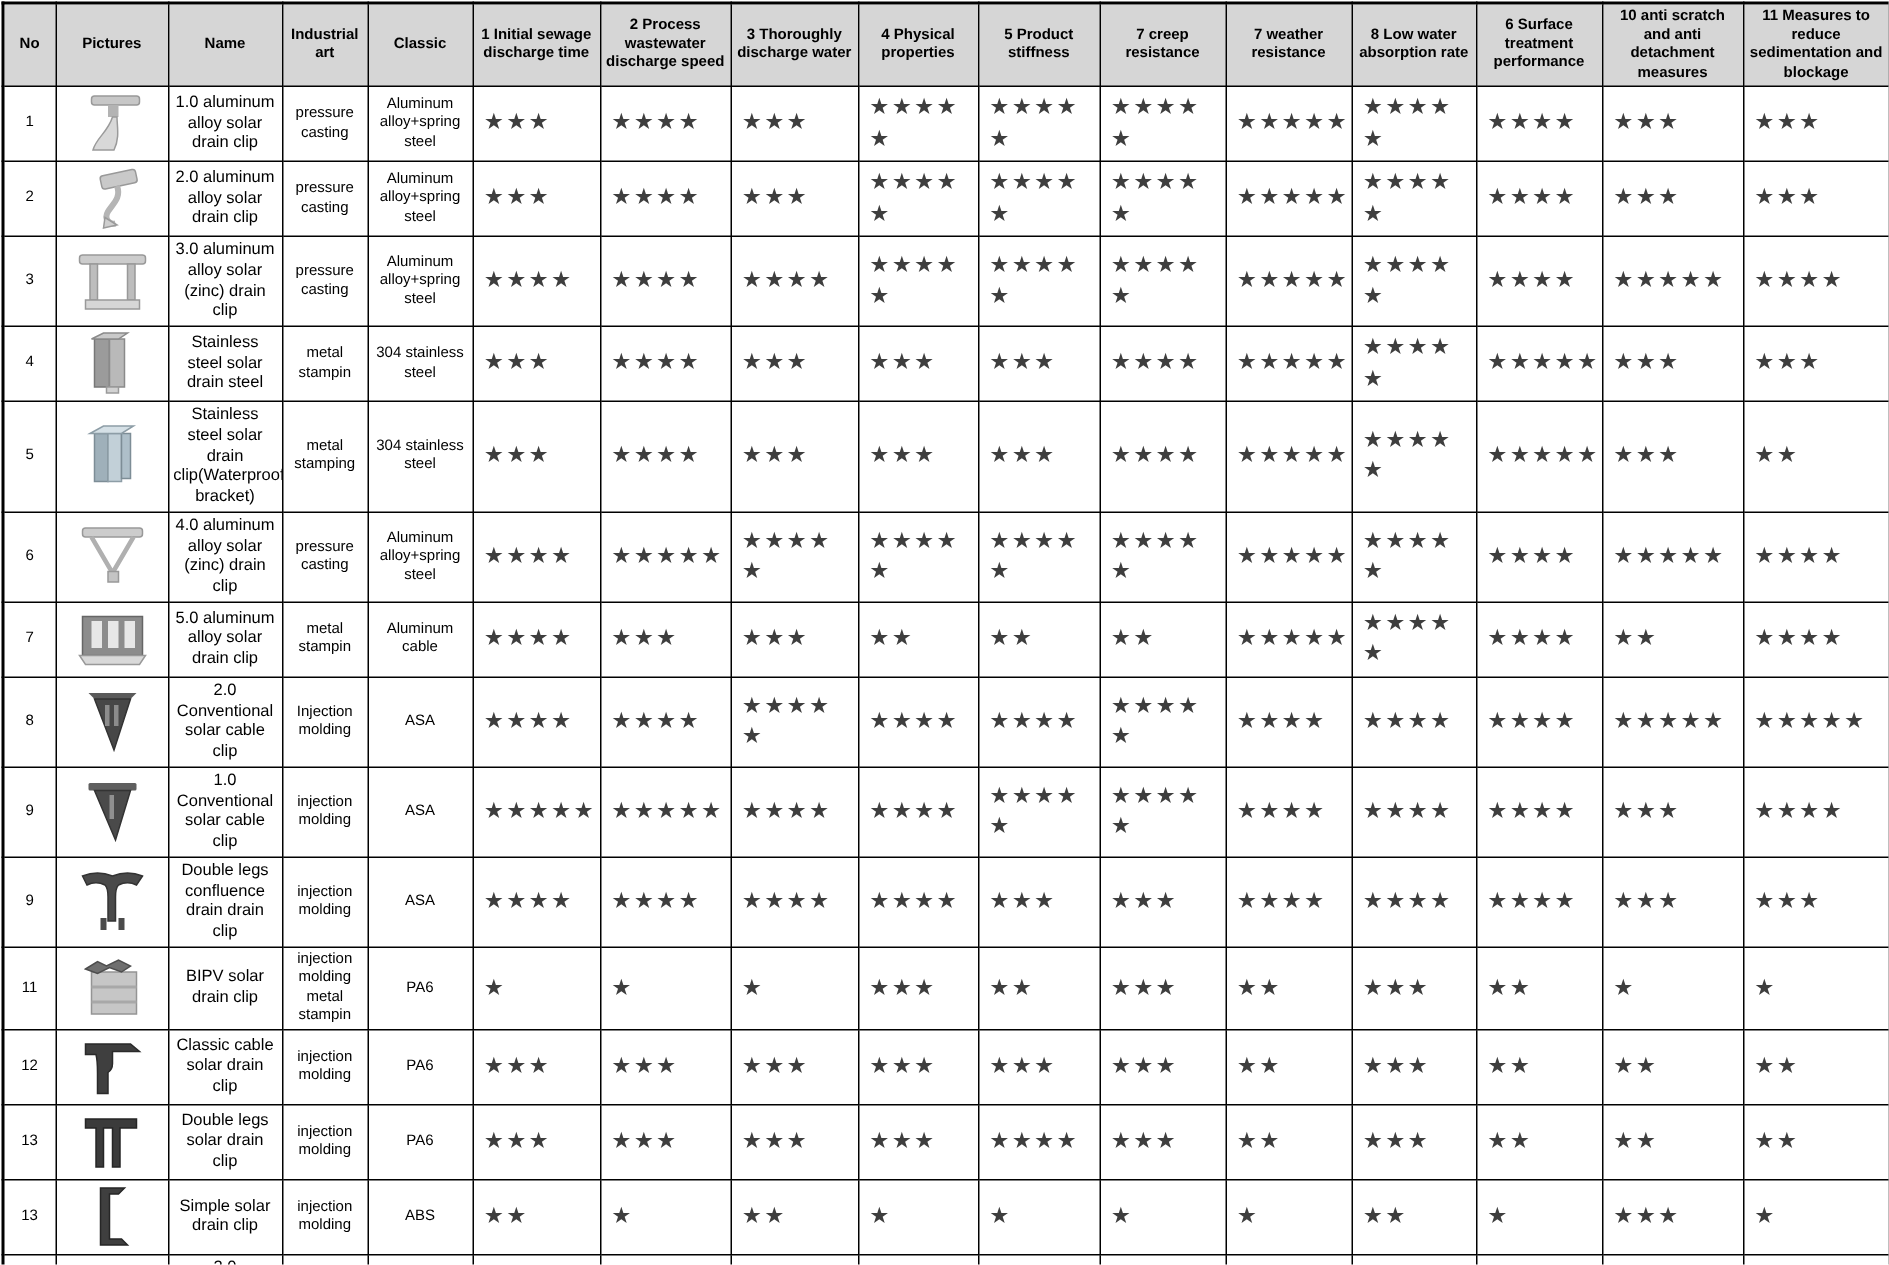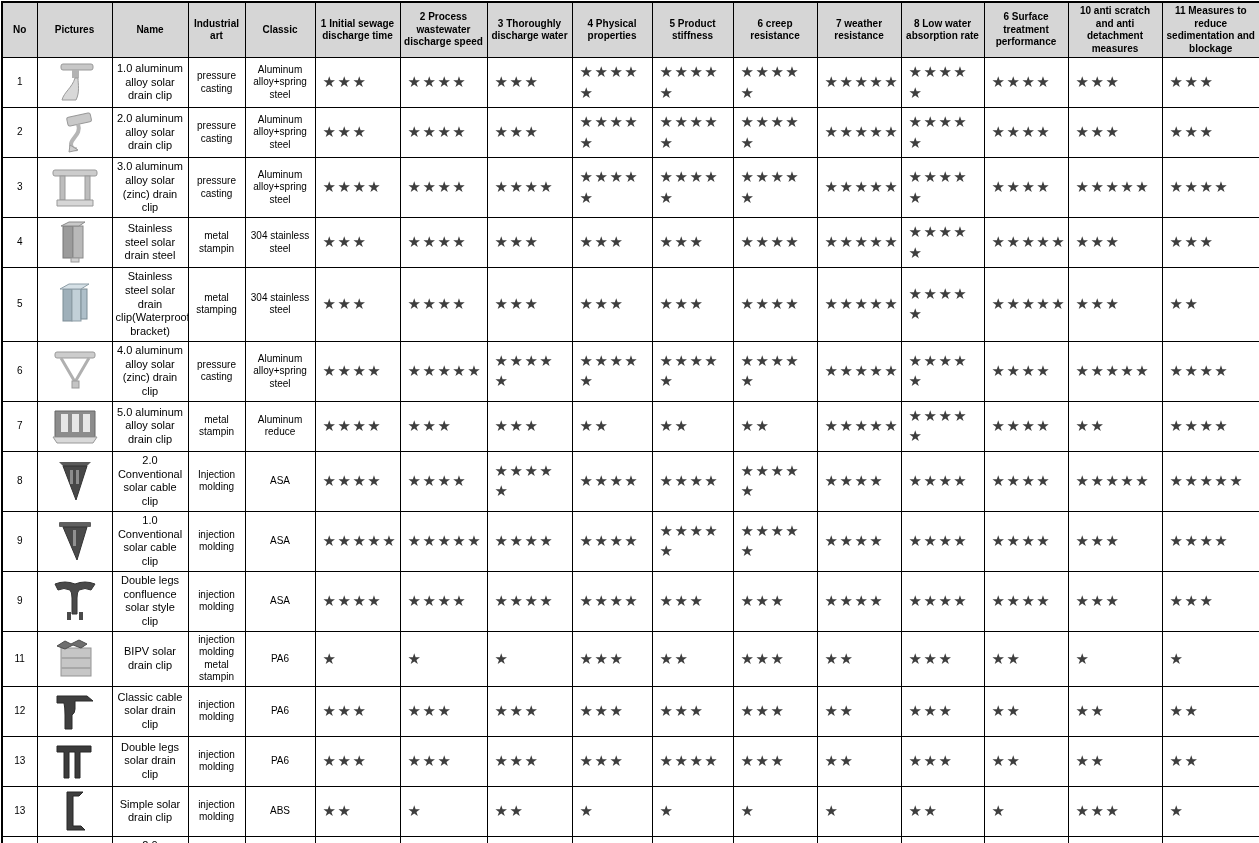--- a/index.html
+++ b/index.html
@@ -48,21 +48,21 @@
           <th>No</th>
           <th>Pictures</th>
           <th>Name</th>
           <th>Industrial art</th>
           <th>Classic</th>
           <th>1 Initial sewage discharge time</th>
           <th>2 Process wastewater discharge speed</th>
           <th>3 Thoroughly discharge water</th>
           <th>4 Physical properties</th>
           <th>5 Product stiffness</th>
-          <th>6 creep resistance</th>
+          <th>7 creep resistance</th>
           <th>7 weather resistance</th>
           <th>8 Low water absorption rate</th>
           <th>6 Surface treatment performance</th>
           <th>10 anti scratch and anti detachment measures</th>
           <th>11 Measures to reduce sedimentation and blockage</th>
         </tr>
     </thead>
     <tbody id="table-body">
         <tr>
           <td class="cell-no">1</td>
@@ -236,21 +236,21 @@
             <svg class="photo" width="60" height="46" viewBox="0 0 60 46" role="img" aria-label="5.0-aluminum-alloy-solar-drain-clip-photo">
               <path d="M10 8 h40 v26 h-40 z" fill="#8c8c8c" stroke="#666"></path>
               <rect x="16" y="11" width="7" height="18" fill="#e7e7e7"></rect>
               <rect x="27" y="11" width="7" height="18" fill="#e7e7e7"></rect>
               <rect x="38" y="11" width="7" height="18" fill="#e7e7e7"></rect>
               <path d="M8 34 h44 l-4 6 h-36 z" fill="#d9d9d9" stroke="#999"></path>
             </svg>
           </td>
           <td class="cell-name">5.0 aluminum alloy solar drain clip</td>
           <td class="cell-art">metal stampin</td>
-          <td class="cell-material">Aluminum reduce</td>
+          <td class="cell-material">Aluminum cable</td>
           <td class="stars-cell"><span class="stars">★★★★</span></td>
           <td class="stars-cell"><span class="stars">★★★</span></td>
           <td class="stars-cell"><span class="stars">★★★</span></td>
           <td class="stars-cell"><span class="stars">★★</span></td>
           <td class="stars-cell"><span class="stars">★★</span></td>
           <td class="stars-cell"><span class="stars">★★</span></td>
           <td class="stars-cell"><span class="stars">★★★★★</span></td>
           <td class="stars-cell"><span class="stars">★★★★
 ★</span></td>
           <td class="stars-cell"><span class="stars">★★★★</span></td>
@@ -312,21 +312,21 @@
         </tr>
         <tr>
           <td class="cell-no">9</td>
           <td class="cell-pic">
             <svg class="photo" width="60" height="46" viewBox="0 0 60 46" role="img" aria-label="double-legs-confluence-solar-drain-clip-photo">
               <path d="M10 6 q10 -4 20 0 q10 -4 20 0 l-4 6 q-6 -3 -12 0 q-2 2 -2 8 v16 h-5 v-16 q0 -6 -2 -8 q-6 -3 -12 0 z" fill="#4a4a4a" stroke="#333"></path>
               <rect x="22" y="34" width="4" height="8" fill="#4a4a4a"></rect>
               <rect x="34" y="34" width="4" height="8" fill="#4a4a4a"></rect>
             </svg>
           </td>
-          <td class="cell-name">Double legs confluence solar style clip</td>
+          <td class="cell-name">Double legs confluence drain drain clip</td>
           <td class="cell-art">injection molding</td>
           <td class="cell-material">ASA</td>
           <td class="stars-cell"><span class="stars">★★★★</span></td>
           <td class="stars-cell"><span class="stars">★★★★</span></td>
           <td class="stars-cell"><span class="stars">★★★★</span></td>
           <td class="stars-cell"><span class="stars">★★★★</span></td>
           <td class="stars-cell"><span class="stars">★★★</span></td>
           <td class="stars-cell"><span class="stars">★★★</span></td>
           <td class="stars-cell"><span class="stars">★★★★</span></td>
           <td class="stars-cell"><span class="stars">★★★★</span></td>

